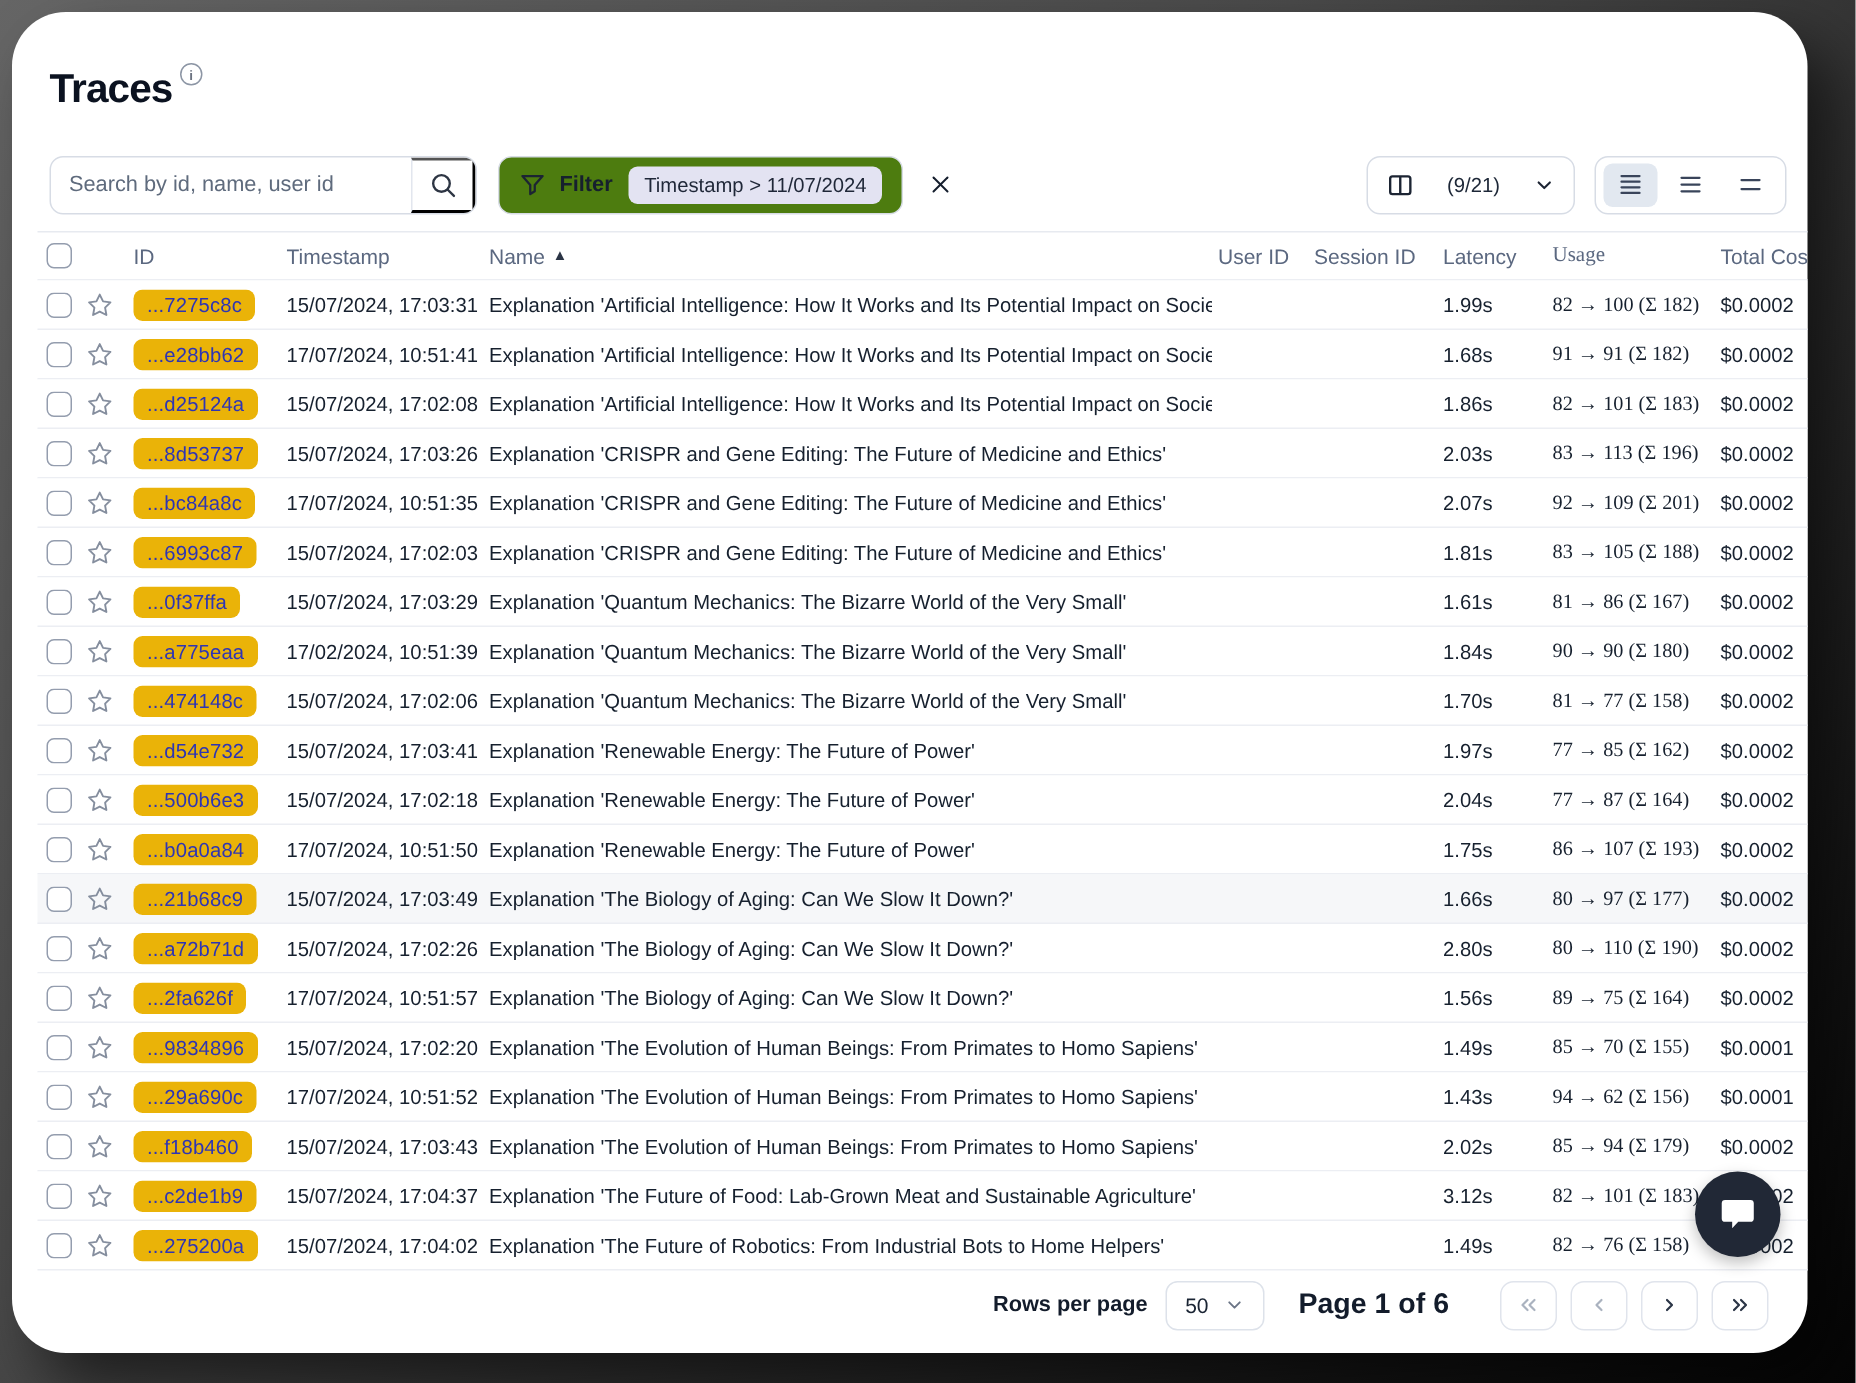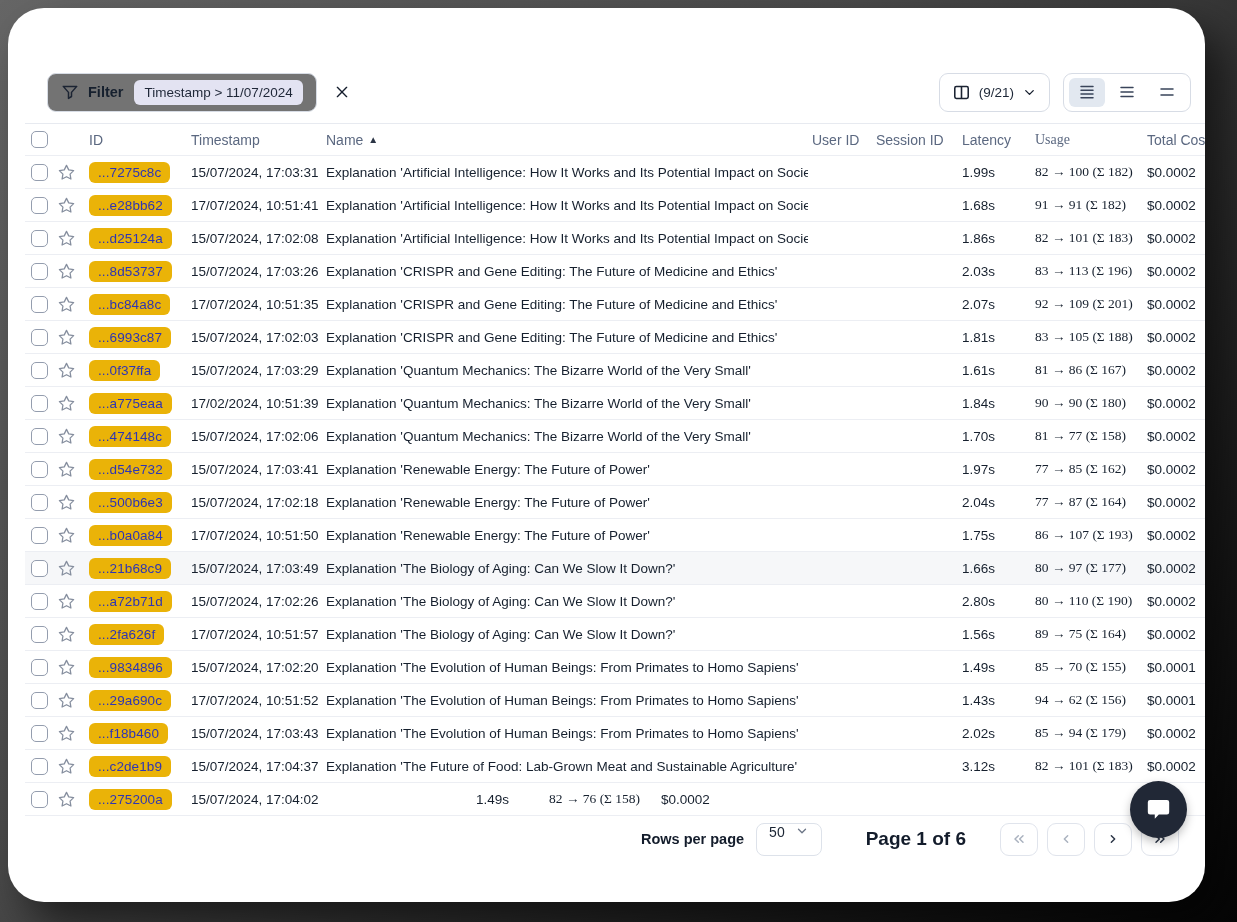--- a/index.html
+++ b/index.html
@@ -34,31 +34,31 @@
     flex:1; border:0; outline:none; padding:0 12px; font-size:14.5px;
     color:#111827; font-family:inherit; background:transparent;
   }
   .search-input::placeholder { color:#5f6b7d; }
   .search-btn {
     width:43px; display:flex; align-items:center; justify-content:center;
     border-left:1px solid #e2e6ee; background:#fff; cursor:pointer;
   }
   .filter-group {
     display:flex; align-items:center; height:39px; margin-left:14px;
-    border:1px solid #d7dce5; border-radius:9px; background:#737373; padding:0 13px;
+    border:1px solid #d7dce5; border-radius:9px; background:#4d7c0f; padding:0 13px;
   }
   .filter-label { font-size:14.5px; font-weight:650; color:#16202e; margin-left:9px; }
   .filter-chip {
     margin-left:11px; background:#e3e3f2; color:#1f2738; border-radius:6px;
     padding:5px 10px; font-size:13.5px; font-weight:400; white-space:nowrap;
   }
   .clear-filter-btn { margin-left:17px; background:none; border:0; cursor:pointer; display:flex; align-items:center; }
   .toolbar-right { margin-left:auto; display:flex; align-items:center; }
   .columns-btn {
-    display:flex; align-items:center; gap:8px; height:39px; padding:0 12px;
+    display:flex; align-items:center; gap:22px; height:39px; padding:0 12px;
     border:1px solid #d7dce5; border-radius:9px; background:#fff; cursor:pointer;
   }
   .columns-count { font-size:13.5px; color:#1d2737; font-weight:500; }
   .density-group {
     display:flex; align-items:center; gap:4px; height:39px; margin-left:13px;
     border:1px solid #d7dce5; border-radius:9px; background:#fff; padding:0 5px;
   }
   .density-btn {
     width:36px; height:29px; display:flex; align-items:center; justify-content:center;
     border:0; background:transparent; border-radius:6px; cursor:pointer;
@@ -95,23 +95,23 @@
     font-size:13.5px; padding:3px 9px; border-radius:6px; letter-spacing:.1px;
   }
   .sort-tri { font-size:10px; color:#2b3445; }
   
   .table-footer {
     display:flex; align-items:center; justify-content:flex-end;
     height:46px; padding-right:26px; gap:12px;
   }
   .rpp-label { font-size:14.5px; font-weight:600; color:#131c2b; }
   .rpp-select {
-    display:flex; gap:10px; height:33px; padding:0 12px;
+    display:flex; align-items:center; gap:10px; height:33px; padding:0 12px;
     border:1px solid #dde2ea; border-radius:8px; background:#fff; cursor:pointer;
-    font-size:14px; color:#1a2433; font-weight:500; margin-right:32px;
+    font-size:14px; color:#1a2433; font-weight:500; margin-right:11px;
   }
   .page-info { font-size:19px; font-weight:600; color:#131c2b; margin-right:22px; }
   .pager { display:flex; align-items:center; gap:9px; }
   .pager-btn {
     width:38px; height:33px; border:1px solid #e0e4ec; border-radius:9px;
     background:#fff; display:flex; align-items:center; justify-content:center; cursor:pointer;
   }
   .pager-btn.disabled { cursor:default; }
   
   .chat-fab {
@@ -120,22 +120,37 @@
     display:flex; align-items:center; justify-content:center; z-index:40;
     box-shadow:0 4px 10px rgba(0,0,0,.25);
   }
   svg { display:block; }
 </style>
 </head>
 <body>
 
 <div class="card">
 
+  <div class="page-head">
+    <h1 class="page-title">Traces</h1>
+    <span class="info-badge">i</span>
+  </div>
 
   <div class="toolbar">
+    <div class="search-box">
+      <input class="search-input" type="text" placeholder="Search by id, name, user id" style="">
+      <button class="search-btn">
+        <span>
+          <svg width="19" height="19" viewBox="0 0 24 24" fill="none" stroke="#2d3543" stroke-width="2" stroke-linecap="round">
+            <circle cx="10.5" cy="10.5" r="7"></circle>
+              <line x1="15.8" y1="15.8" x2="21" y2="21"></line>
+          </svg>
+        </span>
+      </button>
+    </div>
 
     <div class="filter-group">
       <span>
         <svg width="18" height="18" viewBox="0 0 24 24" fill="none" stroke="#1c2433" stroke-width="2" stroke-linejoin="round" stroke-linecap="round">
           <path d="M3 4.5h18l-7 8v5.5l-4 2.5v-8l-7-8z"></path>
         </svg>
       </span>
       <span class="filter-label">Filter</span>
       <span class="filter-chip">Timestamp &gt; 11/07/2024</span>
     </div>
@@ -699,20 +714,21 @@
           <svg width="19" height="19" viewBox="0 0 24 24" fill="none" stroke="#858e9e" stroke-width="1.6" stroke-linejoin="round">
             <path d="M12 3l2.8 5.7 6.2.9-4.5 4.4 1.1 6.2L12 17.3l-5.6 2.9 1.1-6.2L3 9.6l6.2-.9L12 3z"></path>
           </svg>
         </span>
       </button>
     </div>
     <div class="cell c-id">
       <span class="id-badge">...275200a</span>
     </div>
     <div class="cell c-ts">15/07/2024, 17:04:02</div>
+    <div class="cell c-name">Explanation 'The Future of Robotics: From Industrial Bots to Home Helpers'</div>
     <div class="cell c-user"></div>
     <div class="cell c-session"></div>
     <div class="cell c-latency">1.49s</div>
     <div class="cell c-usage">82 → 76 (Σ 158)</div>
     <div class="cell c-cost">$0.0002</div>
   </div>
 </div>
   </div>
 
   <div class="table-footer">

